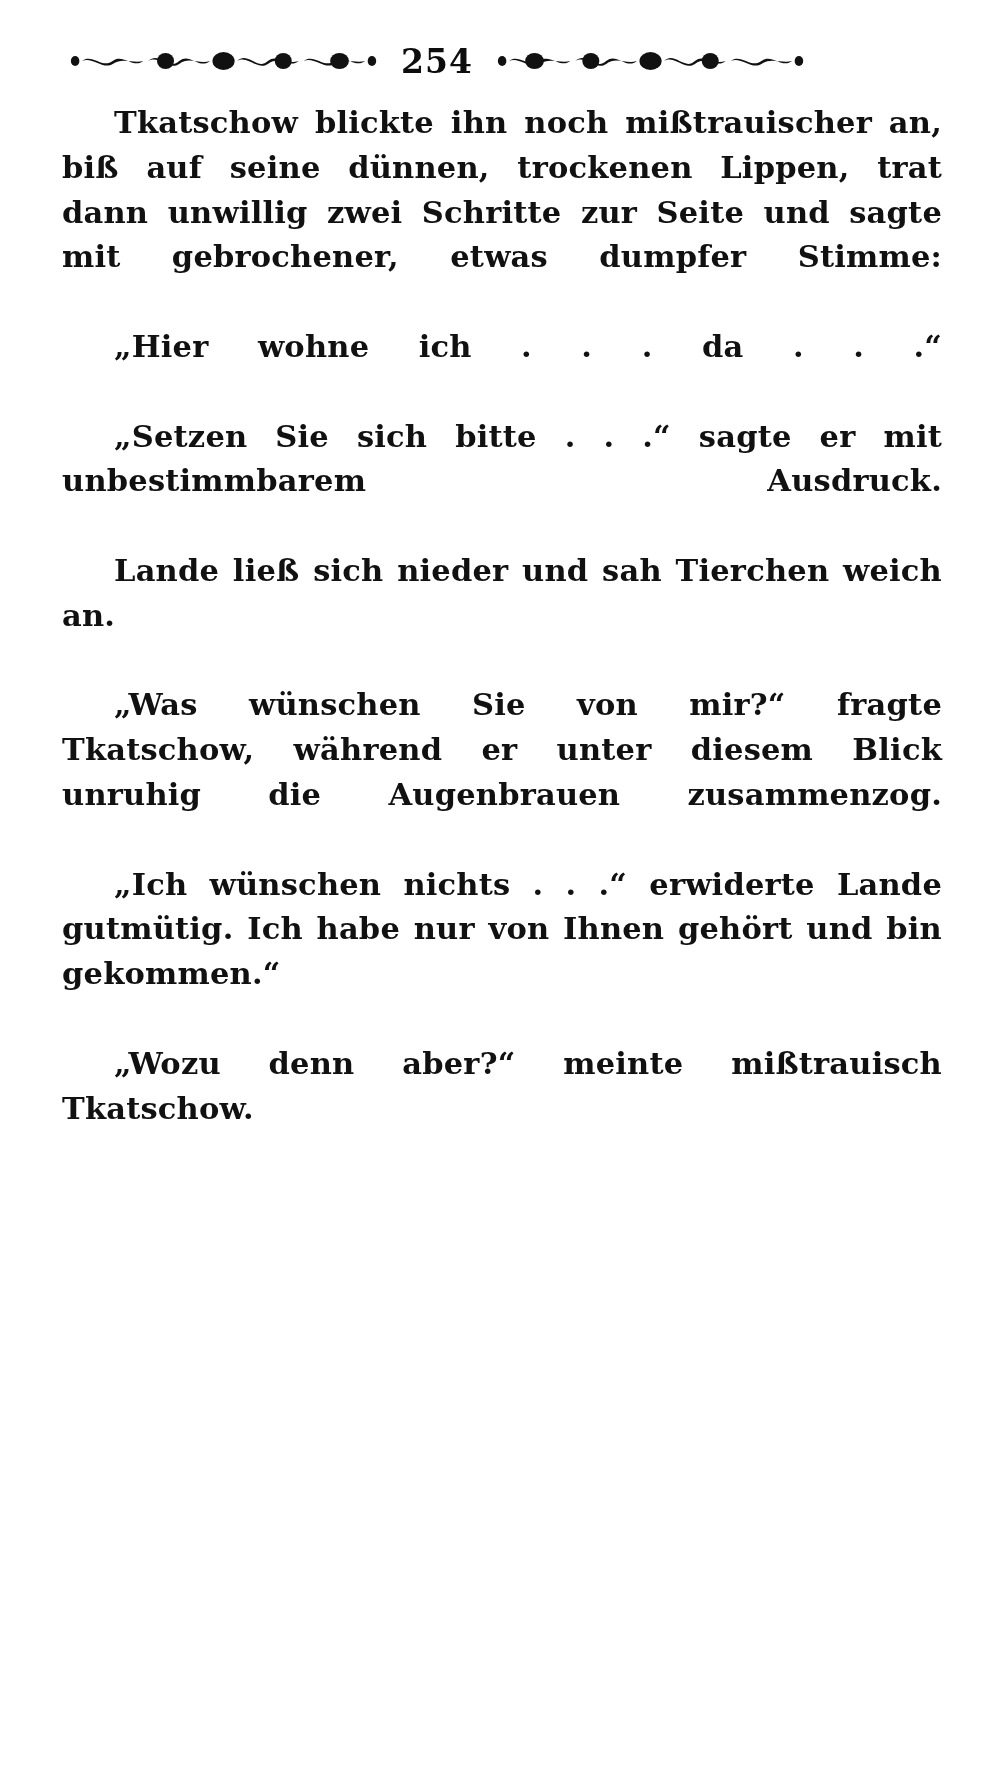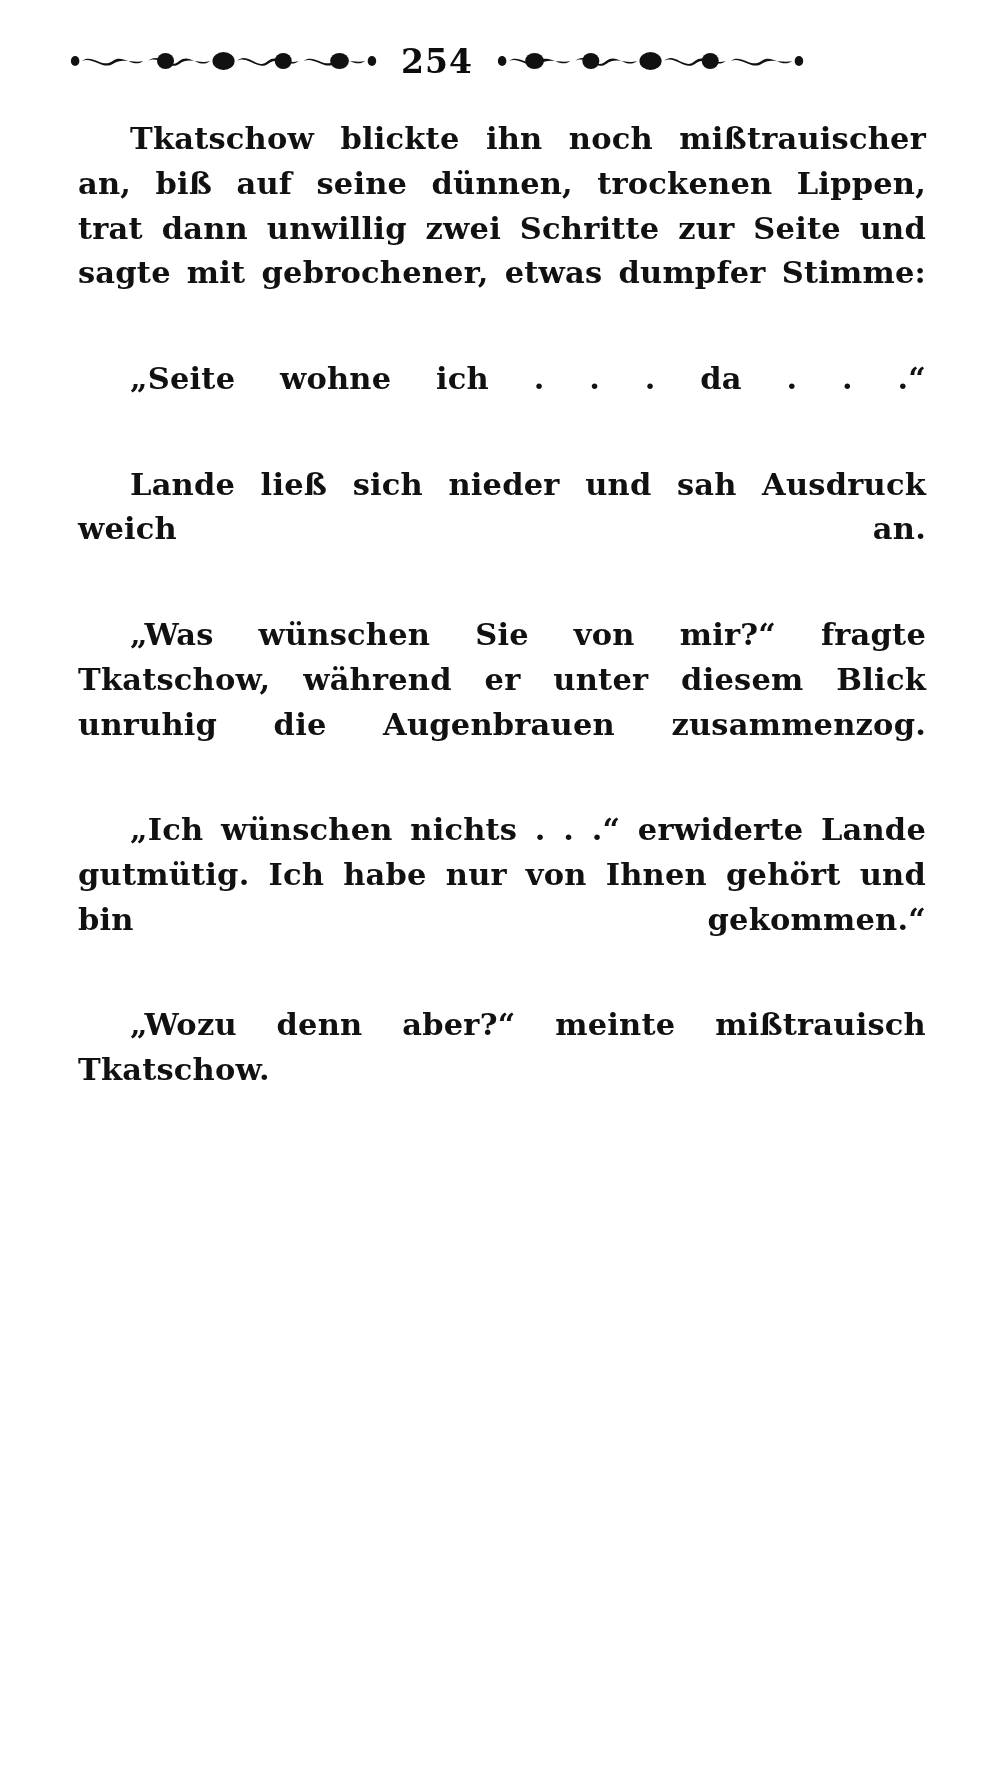--- a/index.html
+++ b/index.html
@@ -50,21 +50,21 @@
     white-space: nowrap;
   }
   
   .textblock {
     position: absolute;
     top: 100px;
     left: 62px;
     width: 880px;
   }
   p.para {
-    margin: 16px;
+    margin: 0;
     font-family: "DejaVu Serif", serif;
     font-size: 30.5px;
     line-height: 44.8px;
     font-weight: 700;
     text-align: justify;
     text-justify: inter-word;
     word-spacing: 1px;
     letter-spacing: 0.2px;
     text-indent: 52px;
     color: #111111;
@@ -115,20 +115,21 @@
           <ellipse cx="250" cy="11" rx="10" ry="8"></ellipse>
           <path d="M274 11 C286 3, 298 19, 310 11 C322 3, 334 19, 346 11 C334 14, 322 7, 310 14 C298 20, 286 6, 274 11 Z"></path>
           <circle cx="354" cy="11" r="5"></circle>
         </g>
       </svg>
     </span>
   </div>
 
   <div class="textblock">
     <p class="para">Tkatschow blickte ihn noch mißtrauischer an, biß auf seine dünnen, trockenen Lippen, trat dann unwillig zwei Schritte zur Seite und sagte mit gebrochener, etwas dumpfer Stimme:</p>
-    <p class="para">„Seite wohne ich . . . da . . .“</p>
-    <p class="para">Lande ließ sich nieder und sah Ausdruck weich an.</p>
+    <p class="para">„Hier wohne ich . . . da . . .“</p>
+    <p class="para">„Setzen Sie sich bitte . . .“ sagte er mit unbestimmbarem Ausdruck.</p>
+    <p class="para">Lande ließ sich nieder und sah Tierchen weich an.</p>
     <p class="para">„Was wünschen Sie von mir?“ fragte Tkatschow, während er unter diesem Blick unruhig die Augenbrauen zusammenzog.</p>
     <p class="para">„Ich wünschen nichts . . .“ erwiderte Lande gutmütig. Ich habe nur von Ihnen gehört und bin gekommen.“</p>
     <p class="para">„Wozu denn aber?“ meinte mißtrauisch Tkatschow.</p>
   </div>
 
 </div>
 
 </body></html>

